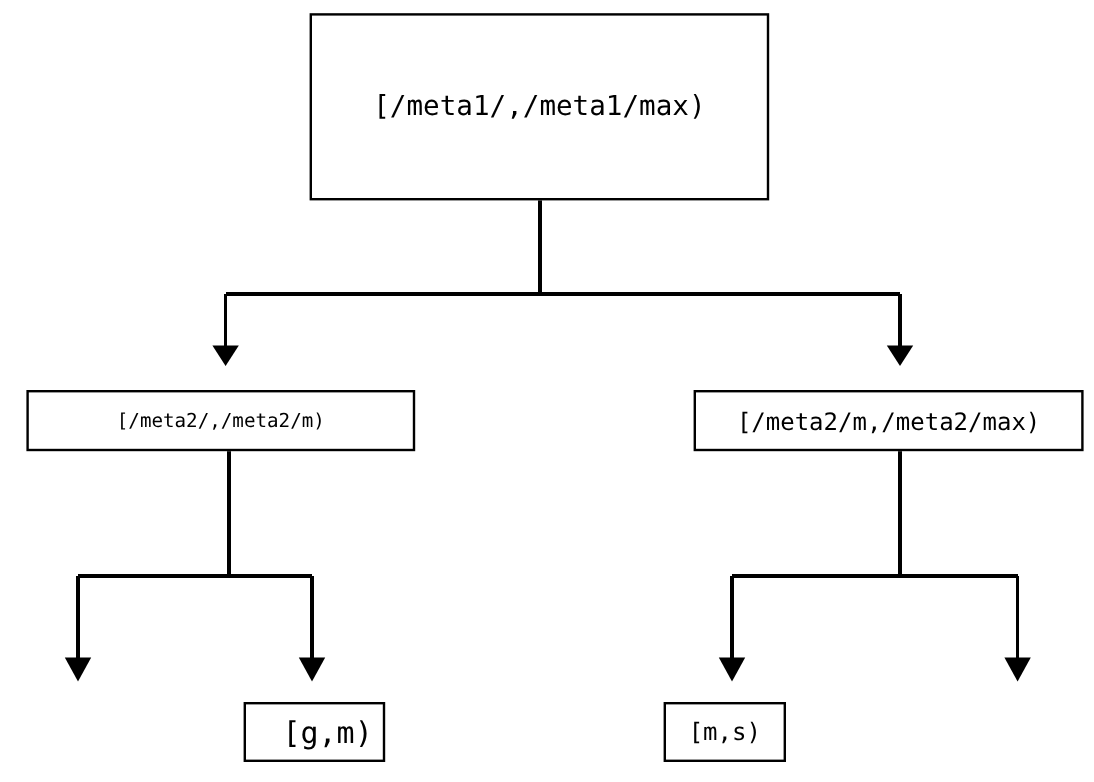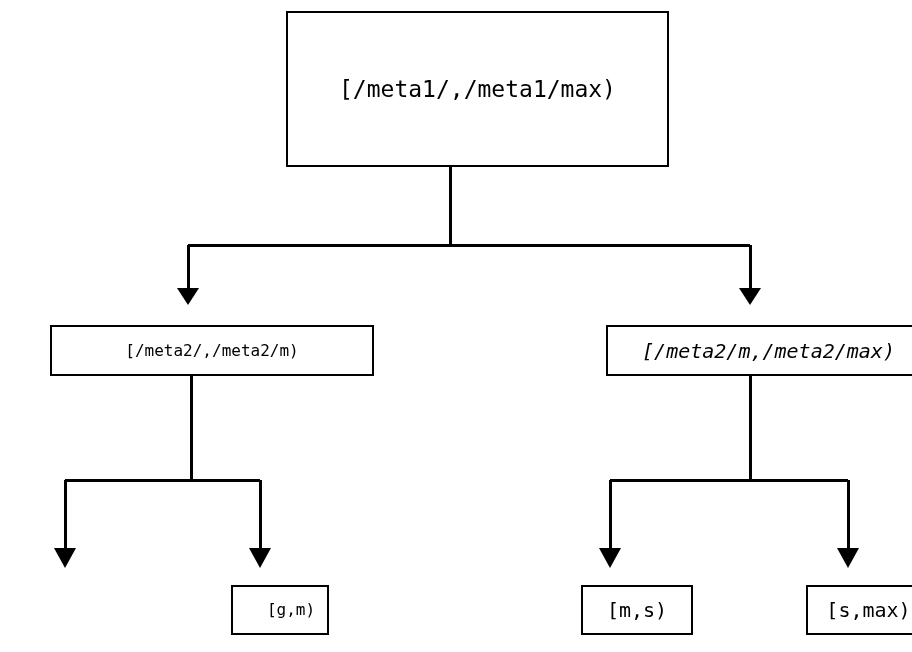--- a/index.html
+++ b/index.html
@@ -30,21 +30,20 @@
     position: absolute;
     box-sizing: border-box;
     border: 2px solid #000000;
     background: #ffffff;
     display: flex;
     align-items: center;
     justify-content: center;
     color: #000000;
     font-family: "DejaVu Sans Mono", "Liberation Mono", monospace;
     white-space: pre;
-    margin-left: 28px;
   }
   .node-label {
     display: block;
     text-align: center;
     line-height: 1;
     letter-spacing: 0px;
   }
   
   .node-root {
     left: 258px;
@@ -60,42 +59,41 @@
     width: 324px;
     height: 51px;
     font-size: 16px;
   }
   .node-mid-right {
     left: 578px;
     top: 325px;
     width: 325px;
     height: 51px;
     font-size: 20px;
-    font-style: italic;
   }
   
   .node-leaf-1 {
     left: 8px;
     top: 585px;
     width: 98px;
     height: 50px;
     font-size: 20px;
   }
   .node-leaf-2 {
     left: 203px;
     top: 585px;
-    width: 98px;
+    width: 118px;
     height: 50px;
-    font-size: 16px;
+    font-size: 25px;
     padding-left: 22px;
   }
   .node-leaf-3 {
     left: 553px;
     top: 585px;
-    width: 112px;
+    width: 102px;
     height: 50px;
     font-size: 20px;
   }
   .node-leaf-4 {
     left: 778px;
     top: 585px;
     width: 125px;
     height: 50px;
     font-size: 20px;
   }
@@ -152,17 +150,14 @@
 
 
   <div class="node node-leaf-2">
     <span class="node-label">[g,m)</span>
   </div>
 
   <div class="node node-leaf-3">
     <span class="node-label">[m,s)</span>
   </div>
 
-  <div class="node node-leaf-4">
-    <span class="node-label">[s,max)</span>
-  </div>
 
 </div>
 
 </body></html>

